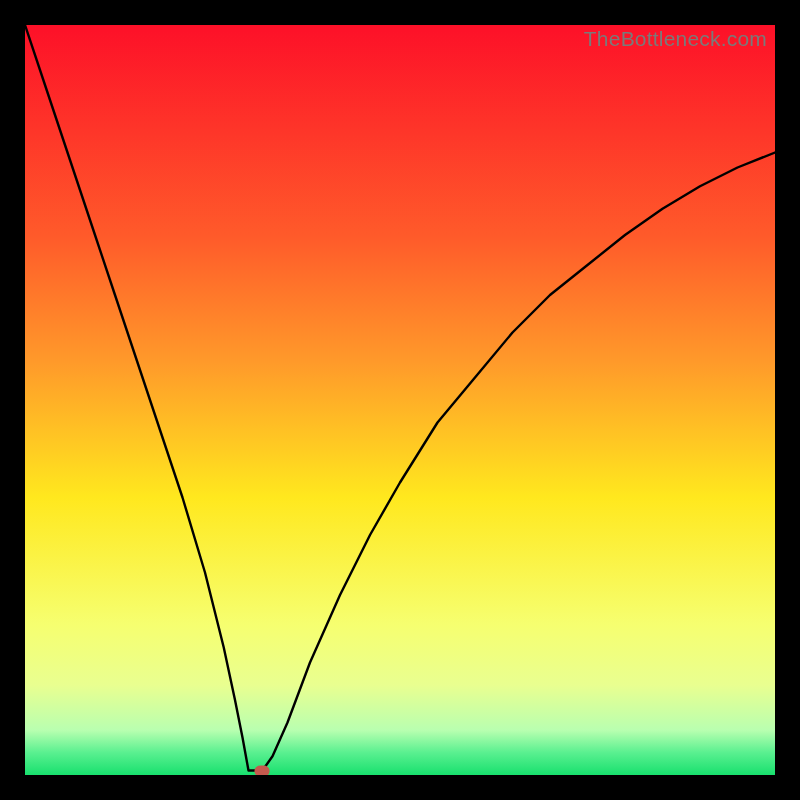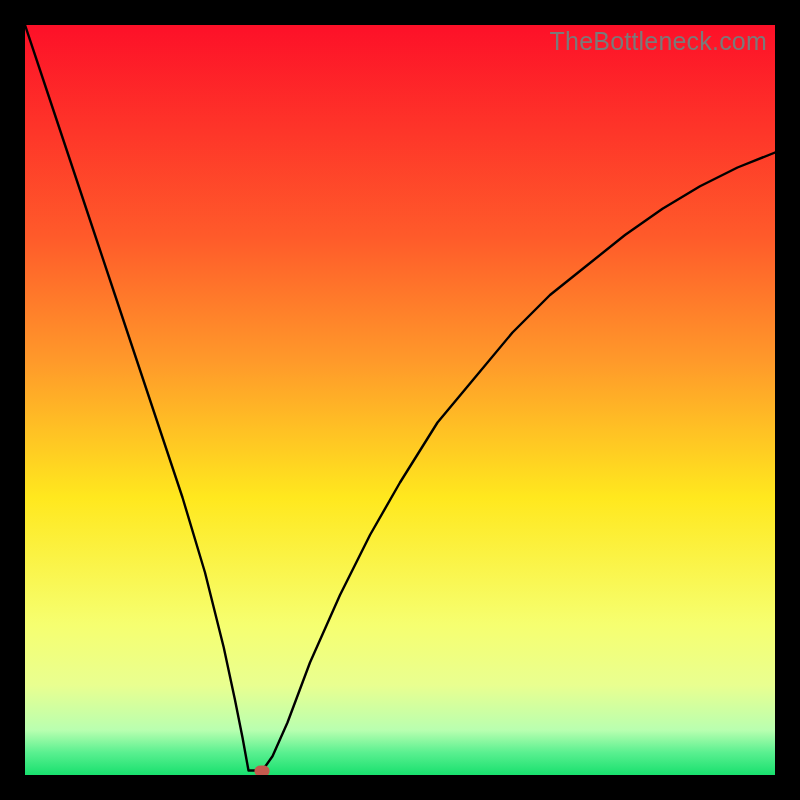--- a/index.html
+++ b/index.html
@@ -24,21 +24,21 @@
     top: 25px;
     width: 750px;
     height: 750px;
     overflow: hidden;
   }
   .watermark {
     position: absolute;
     top: 2px;
     right: 8px;
     font-family: Arial, Helvetica, sans-serif;
-    font-size: 25px;
+    font-size: 21px;
     color: #7a7a7a;
     letter-spacing: 0.2px;
     user-select: none;
   }
   svg.curve {
     position: absolute;
     left: 0;
     top: 0;
     width: 750px;
     height: 750px;

